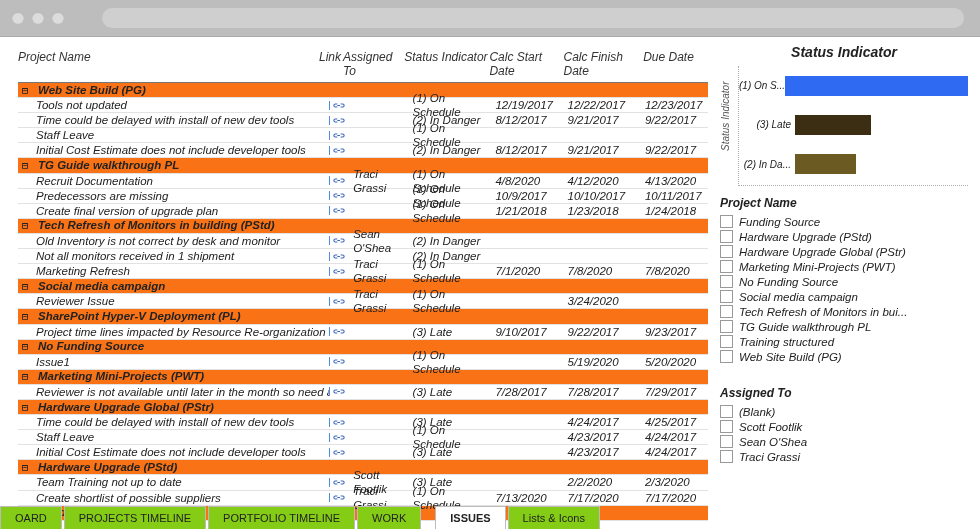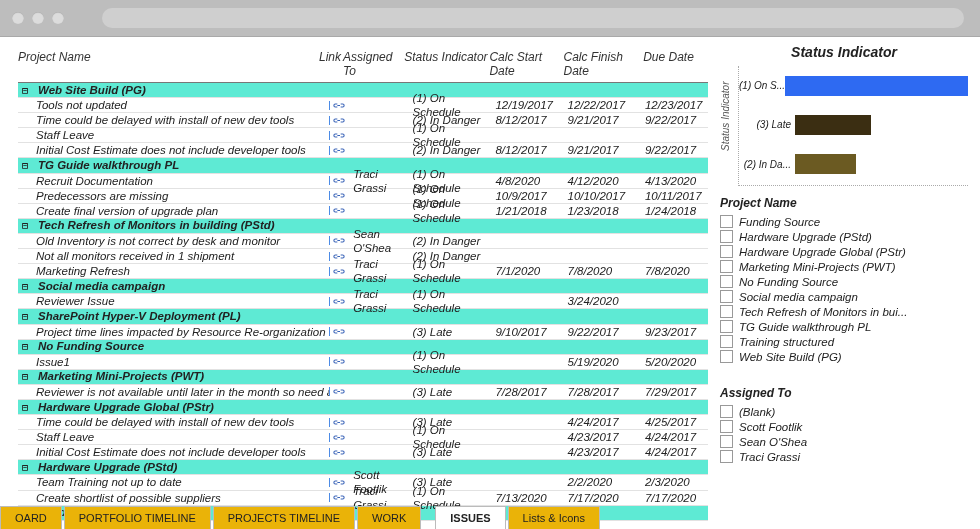--- a/index.html
+++ b/index.html
@@ -13,40 +13,40 @@
   .cols span,.row span{display:inline-block;}
   .c-name{width:325px;}
   .c-link{width:26px;}
   .c-assign{width:66px;}
   .c-status{width:92px;}
   .c-start{width:80px;}
   .c-finish{width:86px;}
   .c-due{width:70px;}
   .rows{flex:1;overflow:hidden;}
   .row{display:flex;align-items:center;height:14.1px;line-height:14px;border-bottom:1px solid #e2e2e2;font-size:11.5px;}
-  .row.group{background:#5eead4;font-weight:600;}
+  .row.group{background:#f97316;font-weight:600;}
   .row.group .c-name{padding-left:0;}
   .row .c-name{padding-left:18px;white-space:nowrap;overflow:hidden;}
   .row.group .toggle{display:inline-block;width:12px;margin-left:4px;margin-right:4px;font-family:monospace;font-size:10px;}
   .row .linkicon svg{height:9px;width:16px;display:block;}
   .row .c-link{border-left:1px solid #4c8be6;}
   .sidepanel{width:248px;padding:8px 12px 0 12px;position:relative;}
   .panel-title{text-align:center;font-weight:600;font-size:14px;margin-bottom:6px;}
   .chart{position:relative;height:120px;display:flex;}
   .ylab{writing-mode:vertical-rl;transform:rotate(180deg);font-size:10px;color:#555;text-align:center;width:14px;padding-top:20px;}
   .plot{flex:1;position:relative;border-left:1px dotted #aaa;border-bottom:1px dotted #aaa;margin-left:4px;}
   .bar-row{display:flex;align-items:center;height:33%;}
   .bar-lbl{width:52px;font-size:10px;text-align:right;padding-right:4px;white-space:nowrap;overflow:hidden;}
   .bar{height:20px;}
   .filter-head{font-weight:600;margin:10px 0 4px;}
   .checklist{display:flex;flex-direction:column;gap:0;}
   .checkitem{display:flex;align-items:center;height:15px;font-size:11.5px;}
   .checkitem .cb{width:11px;height:11px;border:1px solid #999;margin-right:6px;display:inline-block;}
   .tabs{position:absolute;left:0;right:0;bottom:0;height:26px;display:flex;align-items:flex-end;font-size:11px;}
-  .tabs .tab{padding:5px 14px;border:1px solid #bbb;border-bottom:none;background:#eab308;margin-right:2px;white-space:nowrap;}
+  .tabs .tab{padding:5px 14px;border:1px solid #bbb;border-bottom:none;background:#84cc16;margin-right:2px;white-space:nowrap;}
   .tabs .tab.active{background:#fff;font-weight:600;margin-left:12px;}
 </style>
 </head>
 <body>
 <div class="window">
 
 <div class="titlebar">
   <span class="dot"></span>
   <span class="dot"></span>
   <span class="dot"></span>
@@ -484,20 +484,20 @@
           <div class="checkitem">
             <span class="cb"></span>
             <span>Traci Grassi</span>
           </div>
         </div>
   </div>
 </div>
 
 <div class="tabs" id="tabs">
       <div class="tab">OARD</div>
+      <div class="tab">PROJECTS TIMELINE</div>
       <div class="tab">PORTFOLIO TIMELINE</div>
-      <div class="tab">PROJECTS TIMELINE</div>
       <div class="tab">WORK</div>
       <div class="tab active">ISSUES</div>
       <div class="tab">Lists &amp; Icons</div>
     </div>
 
 </div>
 
 </body></html>

